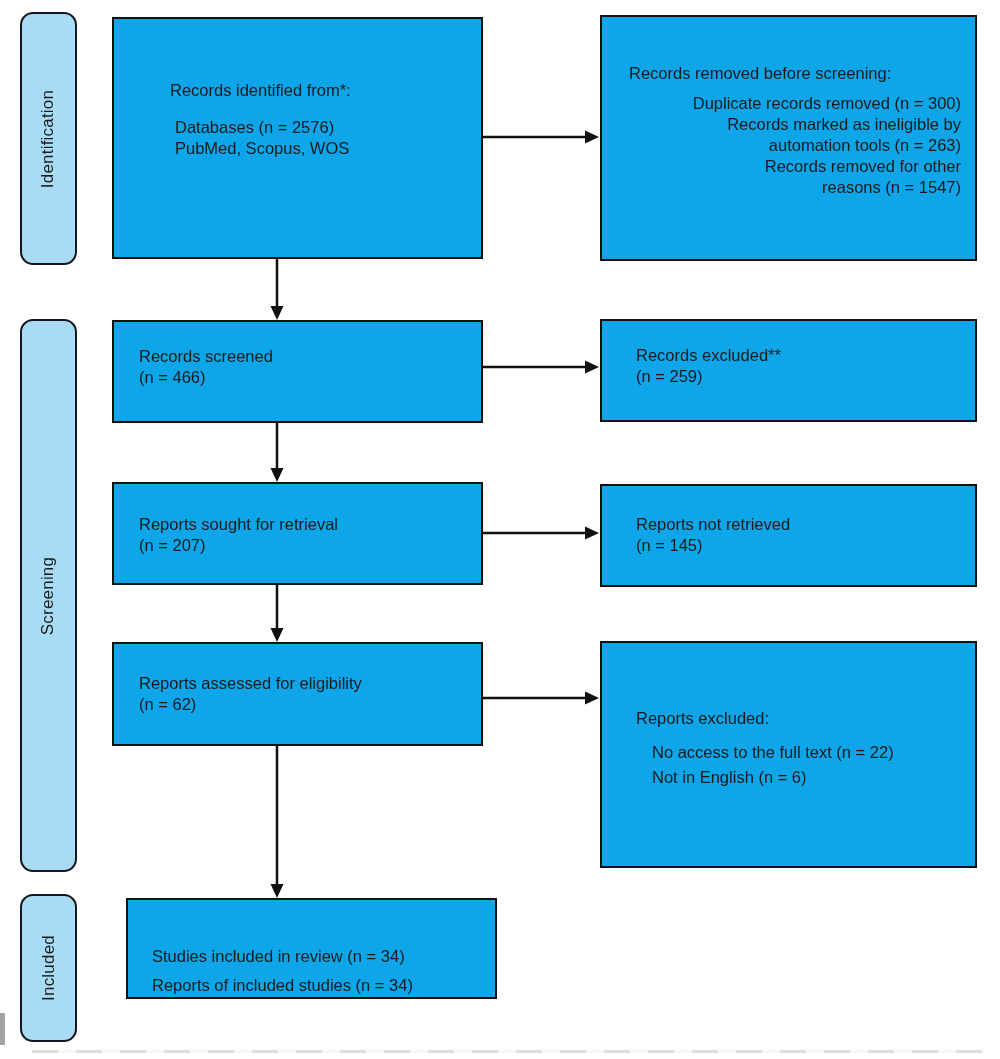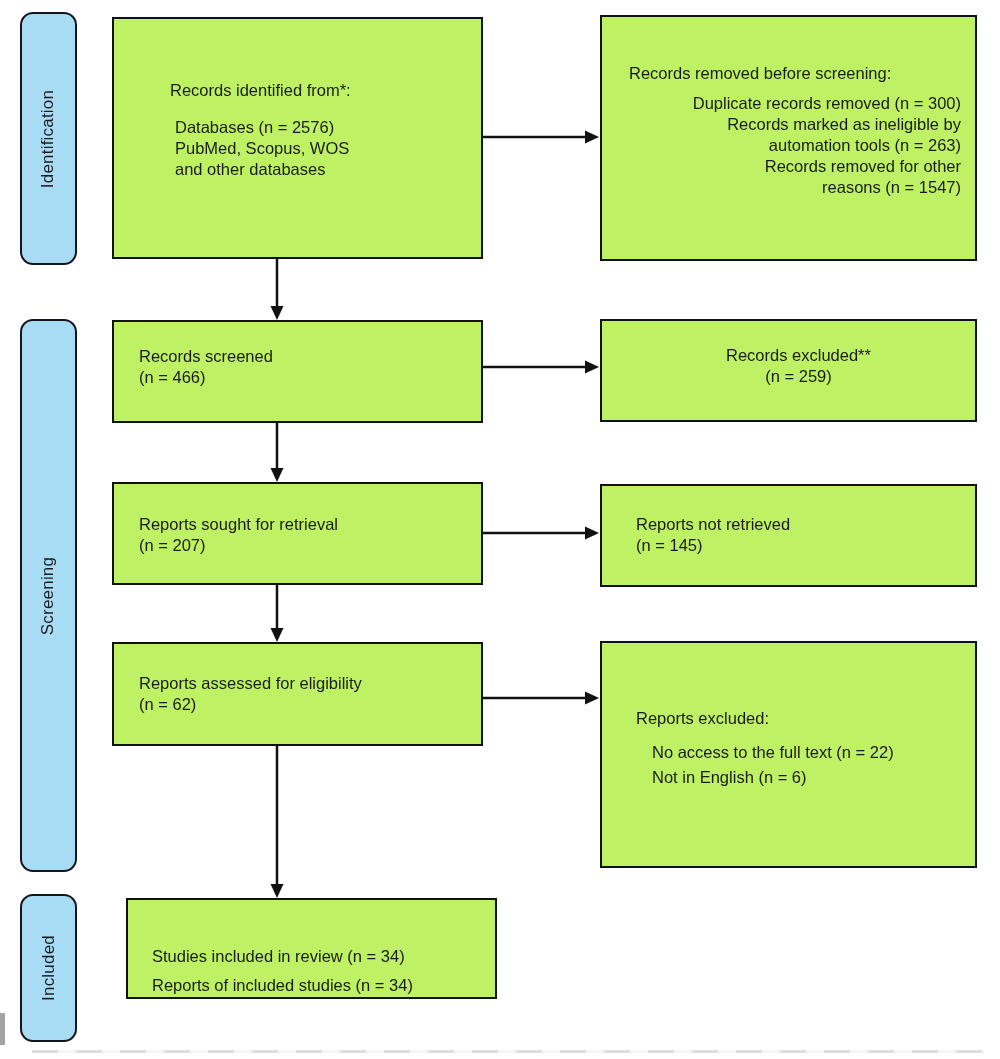--- a/index.html
+++ b/index.html
@@ -33,37 +33,37 @@
     letter-spacing: 0.2px;
     color: #1b1b1b;
   }
   .stage-identification { top: 12px;  height: 253px; }
   .stage-screening      { top: 319px; height: 553px; }
   .stage-included       { top: 894px; height: 148px; }
 
   
   .fbox {
     position: absolute;
-    background: #bef264;
+    background: #0ea5e9;
     border: 2.5px solid #111111;
     box-sizing: border-box;
     font-size: 16.5px;
     line-height: 21px;
   }
   .col-left  { left: 112px; width: 371px; }
   .col-right { left: 600px; width: 377px; }
 
   .box-identified   { top: 17px;  height: 242px; padding: 61px 18px 0 56px; }
   .box-identified .lines { padding-left: 5px; margin-top: 16px; }
 
   .box-removed      { top: 15px;  height: 246px; padding: 46px 14px 0 27px; }
   .box-removed .lines { padding-left: 16px; margin-top: 9px; text-align: right; }
 
   .box-screened     { top: 320px; height: 103px; padding: 24px 18px 0 25px; }
-  .box-excluded     { top: 319px; height: 103px; padding: 24px 14px 0 34px; text-align: center; }
+  .box-excluded     { top: 319px; height: 103px; padding: 24px 14px 0 34px; }
   .box-sought       { top: 482px; height: 103px; padding: 30px 18px 0 25px; }
   .box-notretrieved { top: 484px; height: 103px; padding: 28px 14px 0 34px; }
   .box-assessed     { top: 642px; height: 104px; padding: 29px 18px 17px 25px; }
 
   .box-repexcluded  { top: 641px; height: 227px; padding: 65px 14px 0 34px; }
   .box-repexcluded .lines { padding-left: 16px; margin-top: 11px; line-height: 25px; }
 
   .box-included     { top: 898px; height: 101px; padding: 46px 18px 3px 24px; margin-left: 14px; }
   .box-included .ln { margin-bottom: 8px; }
 
@@ -103,21 +103,20 @@
   </div>
   <div class="stage stage-included">
     <span>Included</span>
   </div>
 
   <div class="fbox col-left box-identified">
     <div class="ln">Records identified from*:</div>
     <div class="lines">
       <div class="ln">Databases (n = 2576)</div>
       <div class="ln">PubMed, Scopus, WOS</div>
-      <div class="ln">and other databases</div>
     </div>
   </div>
 
   <div class="fbox col-right box-removed">
     <div class="ln">Records removed before screening:</div>
     <div class="lines">
       <div class="ln">Duplicate records removed (n = 300)</div>
       <div class="ln">Records marked as ineligible by</div>
       <div class="ln">automation tools (n = 263)</div>
       <div class="ln">Records removed for other</div>

